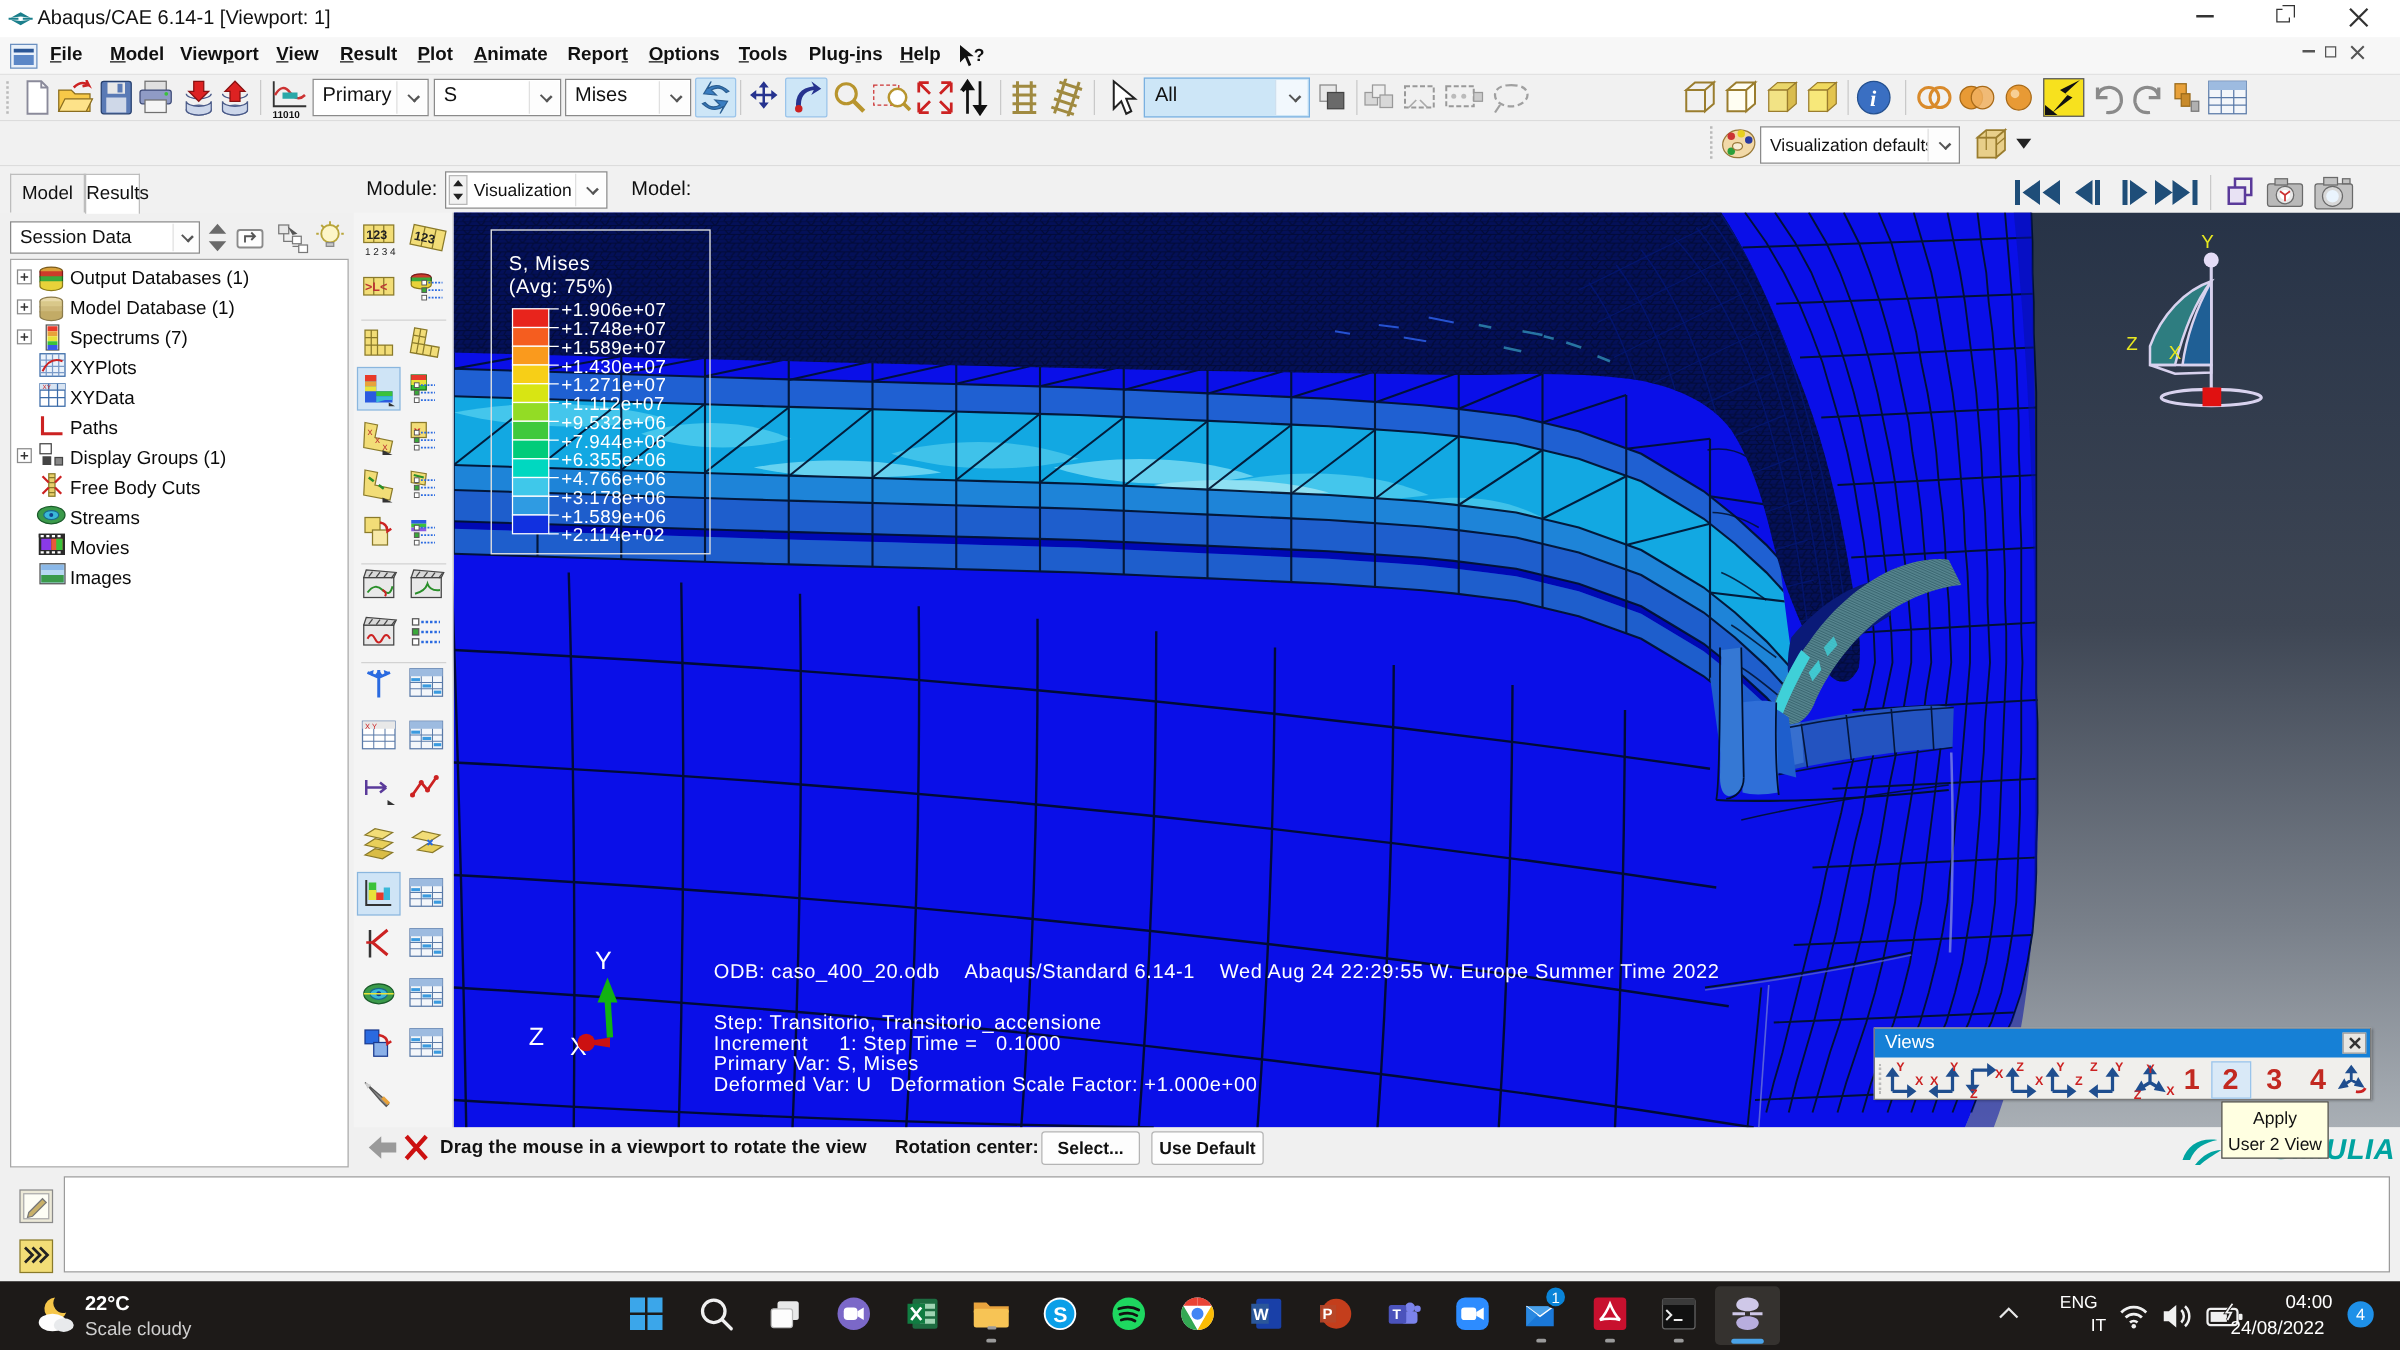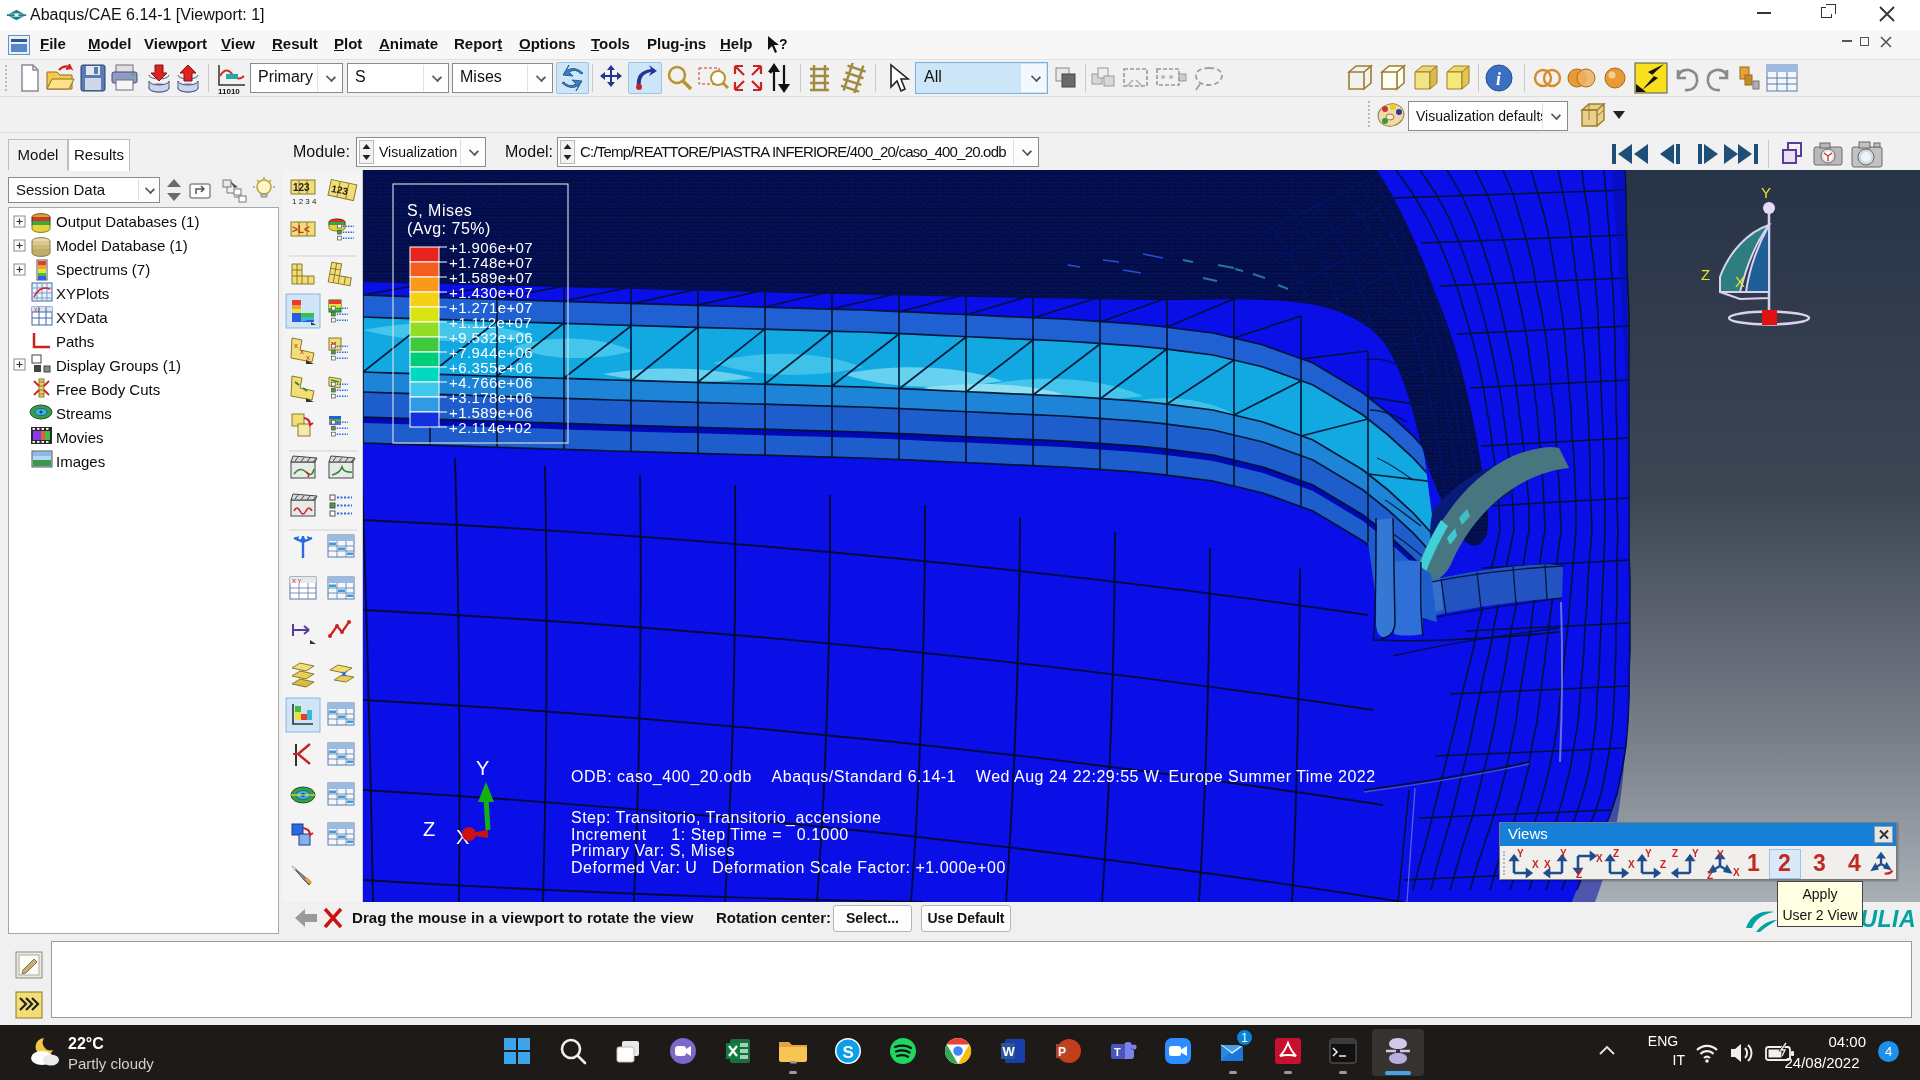--- a/index.html
+++ b/index.html
@@ -283,41 +283,32 @@
         <path d="M4,10 l7,-6 h15 l-7,6 Z M4,10 h15 v16 h-15 Z M19,26 l7,-6 v-16 l-7,6 Z" fill="#e8cf8a" stroke="#9a7d2e" stroke-width="1.4"></path>
         <path d="M11,4 v16 m-7,-10 l15,0 m0,6 l7,-6" stroke="#9a7d2e" stroke-width="1"></path>
       </svg>
     <svg class="abs" style="left:1612px;top:110px" width="14" height="10" viewBox="0 0 14 10">
         <path d="M1,1 L7,9 L13,1 Z" fill="#222"></path>
       </svg>
   </div>
 
   <div class="abs modrow"></div>
   <div class="abs tab" style="left:8px;width:60px;background:#f1f1f1;border:1px solid #bdbdbd;border-bottom:none;">Model</div>
-  <div class="abs tab" style="left:68px;width:62px;background:#ffffff;border:1px solid #bdbdbd;border-bottom:none;height:32px;">Results</div>
+  <div class="abs tab" style="left:68px;width:44px;background:#ffffff;border:1px solid #bdbdbd;border-bottom:none;height:32px;">Results</div>
   <div class="abs tl-label" style="left:293px;top:143px;font-size:16px;">Module:</div>
   <div class="abs combo" style="left:356px;top:137px;width:130px;height:30px;">
      <div style="position:absolute;left:2px;top:2px;width:15px;height:24px;background:#f2f2f2;border:1px solid #b8b8b8"></div>
      <svg style="position:absolute;left:4px;top:4px" width="11" height="20" viewBox="0 0 11 20">
         <path d="M1.5,7 L5.5,2 L9.5,7 Z M1.5,13 L5.5,18 L9.5,13 Z" fill="#222"></path>
       </svg>
      <div class="txt" style="left:22px;font-size:14px;top:6px">Visualization</div>
       <div class="arrowbox"></div>
       <div class="chev"></div>
   </div>
   <div class="abs tl-label" style="left:505px;top:143px;font-size:16px;">Model:</div>
-  <div class="abs combo" style="left:557px;top:137px;width:482px;height:30px;">
-     <div style="position:absolute;left:2px;top:2px;width:15px;height:24px;background:#f2f2f2;border:1px solid #b8b8b8"></div>
-     <svg style="position:absolute;left:4px;top:4px" width="11" height="20" viewBox="0 0 11 20">
-        <path d="M1.5,7 L5.5,2 L9.5,7 Z M1.5,13 L5.5,18 L9.5,13 Z" fill="#222"></path>
-      </svg>
-     <div class="txt" style="left:22px;font-size:15px;top:5px;letter-spacing:-0.8px">C:/Temp/REATTORE/PIASTRA INFERIORE/400_20/caso_400_20.odb</div>
-      <div class="arrowbox"></div>
-      <div class="chev"></div>
-  </div>
   <div id="modright">
     <svg class="abs" style="left:1610px;top:141px" width="150" height="26" viewBox="0 0 150 26">
       <g fill="#1f4e79">
           <path d="M2,3 v20 h4 v-20 Z M22,3 L8,13 L22,23 Z M38,3 L24,13 L38,23 Z"></path>
       <g transform="translate(48,0)">
             <path d="M16,3 L2,13 L16,23 Z M18,3 h4 v20 h-4 Z"></path>
           </g>
       <g transform="translate(86,0)">
             <path d="M2,3 h4 v20 h-4 Z M8,3 L22,13 L8,23 Z"></path>
           </g>
@@ -1046,21 +1037,21 @@
 
   <div class="abs taskbar"></div>
   <div id="taskitems">
 
     <svg class="abs" style="left:26px;top:1034px" width="36" height="36" viewBox="0 0 36 36">
         <path d="M18,4 a9,9 0 1 0 9,12 a8,8 0 0 1 -9,-12 Z" fill="#f5c64a"></path>
         <ellipse cx="16" cy="24" rx="11" ry="7" fill="#fdfdfd"></ellipse>
         <ellipse cx="25" cy="26" rx="8" ry="5.5" fill="#e8eaec"></ellipse>
       </svg>
     <div class="abs white" style="left:68px;top:1035px;font-size:16px;font-weight:bold">22°C</div>
-    <div class="abs" style="left:68px;top:1055px;font-size:15px;color:#cfcfcf">Partly cloudy</div>
+    <div class="abs" style="left:68px;top:1055px;font-size:15px;color:#cfcfcf">Scale cloudy</div>
 
     <svg class="abs" style="left:503px;top:1037px" width="28" height="28" viewBox="0 0 28 28">
         <g fill="#3ba6ea">
           <rect x="1" y="1" width="12" height="12"></rect>
           <rect x="15" y="1" width="12" height="12"></rect>
           <rect x="1" y="15" width="12" height="12"></rect>
           <rect x="15" y="15" width="12" height="12"></rect>
         </g>
       </svg>
     <svg class="abs" style="left:559px;top:1037px" width="28" height="28" viewBox="0 0 28 28">

